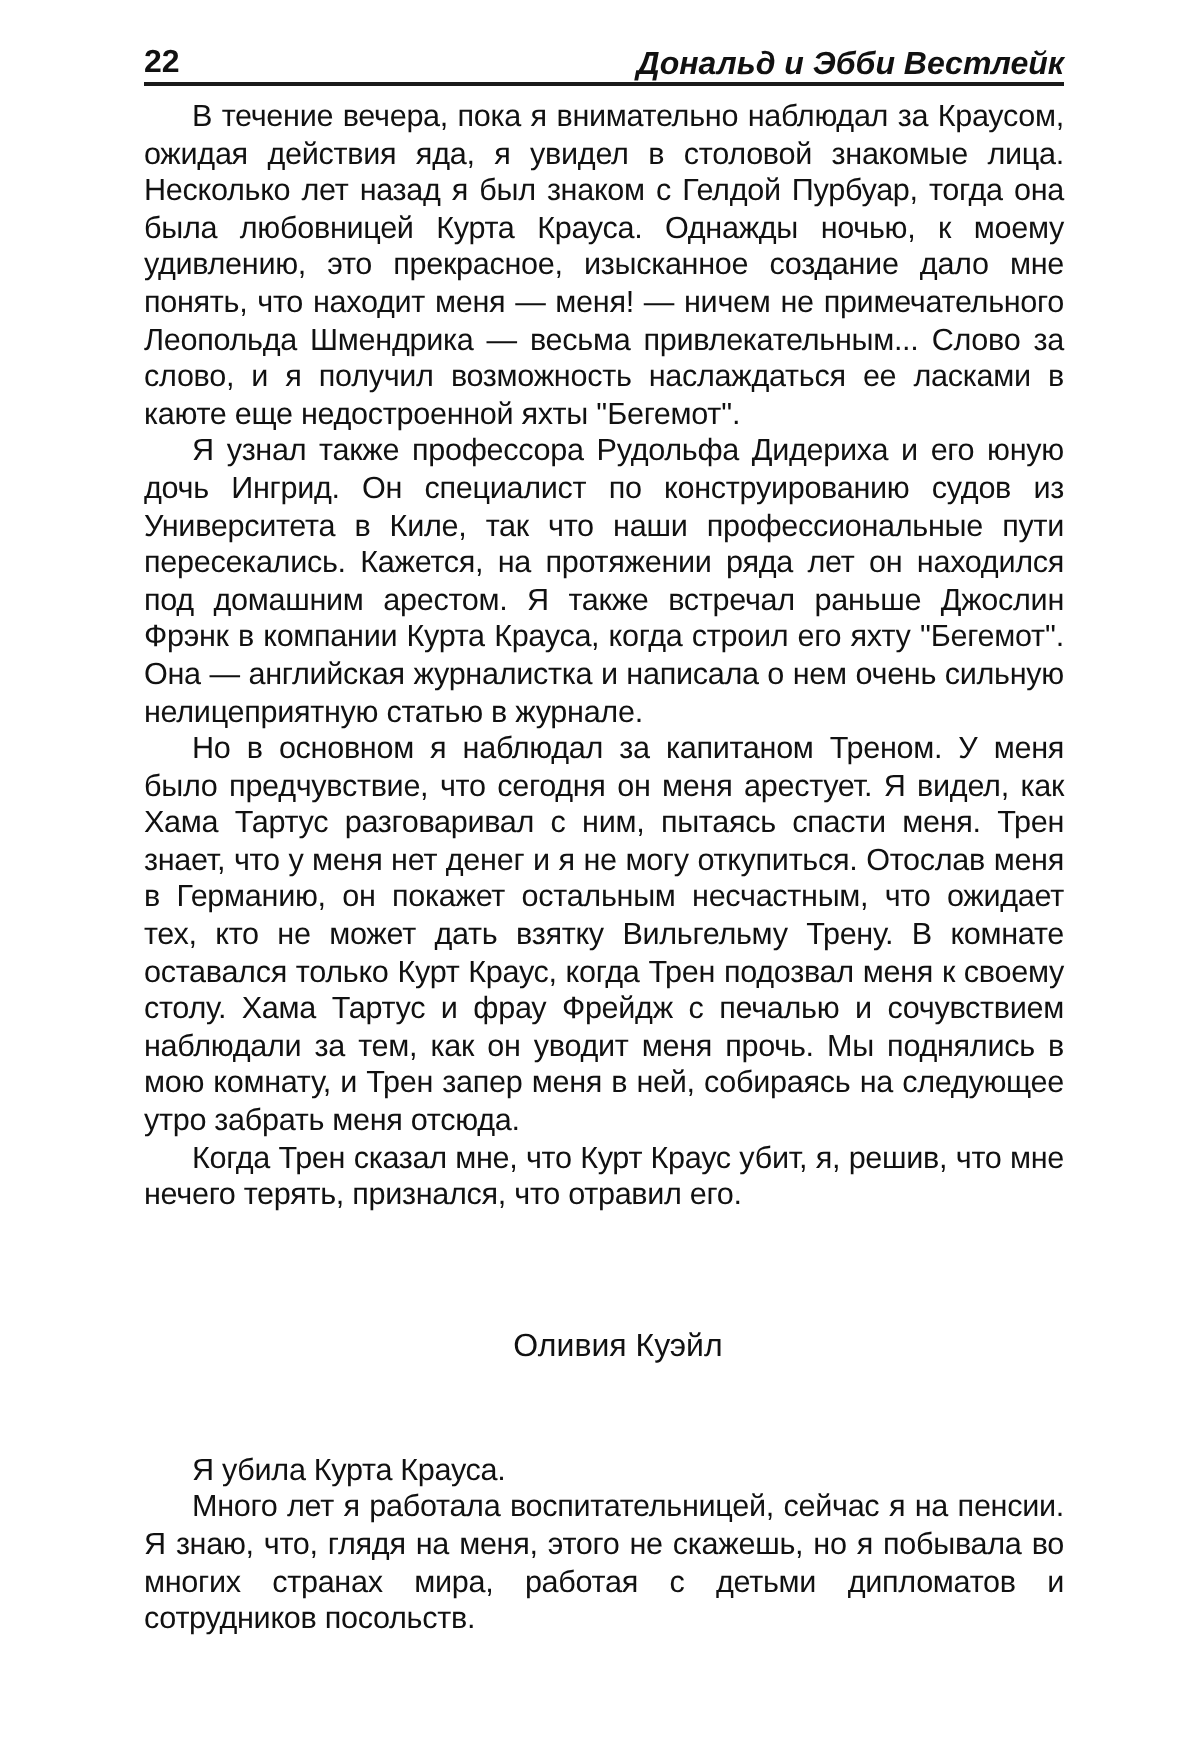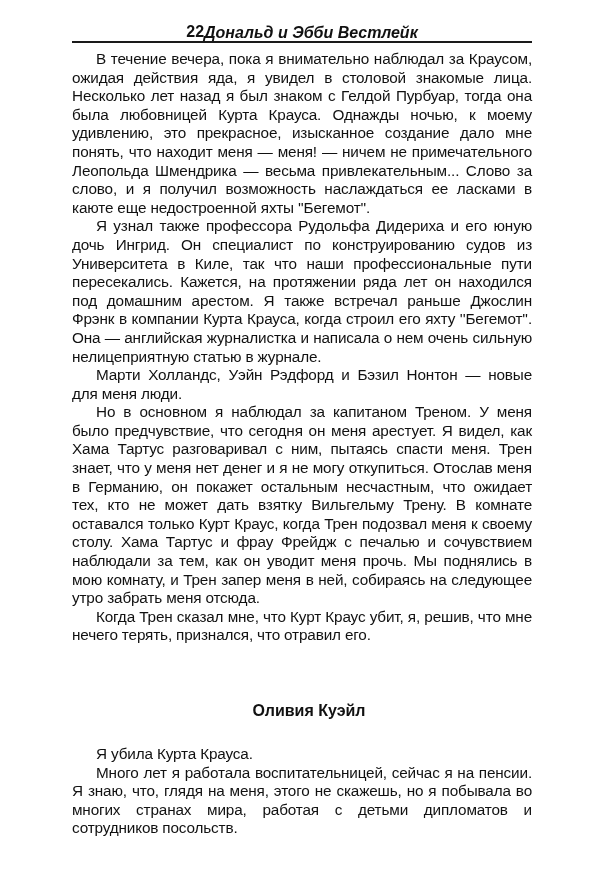--- a/index.html
+++ b/index.html
@@ -19,21 +19,21 @@
       position: absolute;
       left: 72px;
       top: 20px;
       width: 460px;
     }
     .running-header {
       position: relative;
       height: 20px;
       border-bottom: 2px solid #1a1a1a;
       display: flex;
-      justify-content: center;
+      justify-content: space-between;
       align-items: flex-end;
       padding-bottom: 1px;
     }
     .page-number {
       font-weight: bold;
       font-size: 16px;
       line-height: 16px;
     }
     .header-author {
       font-weight: bold;
@@ -51,25 +51,25 @@
     .body-text p {
       margin: 0;
       text-indent: 24px;
       hyphens: manual;
     }
     .body-text p.cont {
       text-indent: 0;
     }
     .section-heading {
       text-align: center;
-      font-weight: bold;
+      font-weight: normal;
       font-size: 16px;
       line-height: 20px;
       margin-top: 56px;
-      margin-bottom: 24px;
+      margin-bottom: 43px;
       padding-left: 14px;
     }
     .section-text {
       font-size: 15.3px;
       line-height: 18.6px;
       text-align: justify;
       letter-spacing: -0.15px;
     }
     .section-text p {
       margin: 0;
@@ -81,21 +81,20 @@
 
 <div class="page">
   <div class="running-header">
     <span class="page-number">22</span>
     <span class="header-author">Дональд и Эбби Вестлейк</span>
   </div>
 
   <div class="body-text">
     <p>В течение вечера, пока я внимательно наблюдал за Краусом, ожидая действия яда, я увидел в столовой знакомые лица. Несколько лет назад я был знаком с Гелдой Пурбуар, тогда она была любовницей Курта Крауса. Однажды ночью, к моему удивлению, это прекрасное, изысканное создание дало мне понять, что находит меня — меня! — ничем не примечательного Леопольда Шмендрика — весьма привлекательным... Слово за слово, и я получил возможность наслаждаться ее ласками в каюте еще недостроенной яхты ''Бегемот''.</p>
     <p>Я узнал также профессора Рудольфа Дидериха и его юную дочь Ингрид. Он специалист по конструированию судов из Университета в Киле, так что наши профессиональные пути пересекались. Кажется, на протяжении ряда лет он находился под домашним арестом. Я также встречал раньше Джослин Фрэнк в компании Курта Крауса, когда строил его яхту ''Бегемот''. Она — английская журналистка и написала о нем очень сильную нелицеприятную статью в журнале.</p>
-    <p>Марти Холландс, Уэйн Рэдфорд и Бэзил Нонтон — новые для меня люди.</p>
     <p>Но в основном я наблюдал за капитаном Треном. У меня было предчувствие, что сегодня он меня арестует. Я видел, как Хама Тартус разговаривал с ним, пытаясь спасти меня. Трен знает, что у меня нет денег и я не могу откупиться. Отослав меня в Германию, он покажет остальным несчастным, что ожидает тех, кто не может дать взятку Вильгельму Трену. В комнате оставался только Курт Краус, когда Трен подозвал меня к своему столу. Хама Тартус и фрау Фрейдж с печалью и сочувствием наблюдали за тем, как он уводит меня прочь. Мы поднялись в мою комнату, и Трен запер меня в ней, собираясь на следующее утро забрать меня отсюда.</p>
     <p>Когда Трен сказал мне, что Курт Краус убит, я, решив, что мне нечего терять, признался, что отравил его.</p>
   </div>
 
   <div class="section-heading">Оливия Куэйл</div>
 
   <div class="section-text">
     <p>Я убила Курта Крауса.</p>
     <p>Много лет я работала воспитательницей, сейчас я на пенсии. Я знаю, что, глядя на меня, этого не скажешь, но я побывала во многих странах мира, работая с детьми дипломатов и сотрудников посольств.</p>
 

